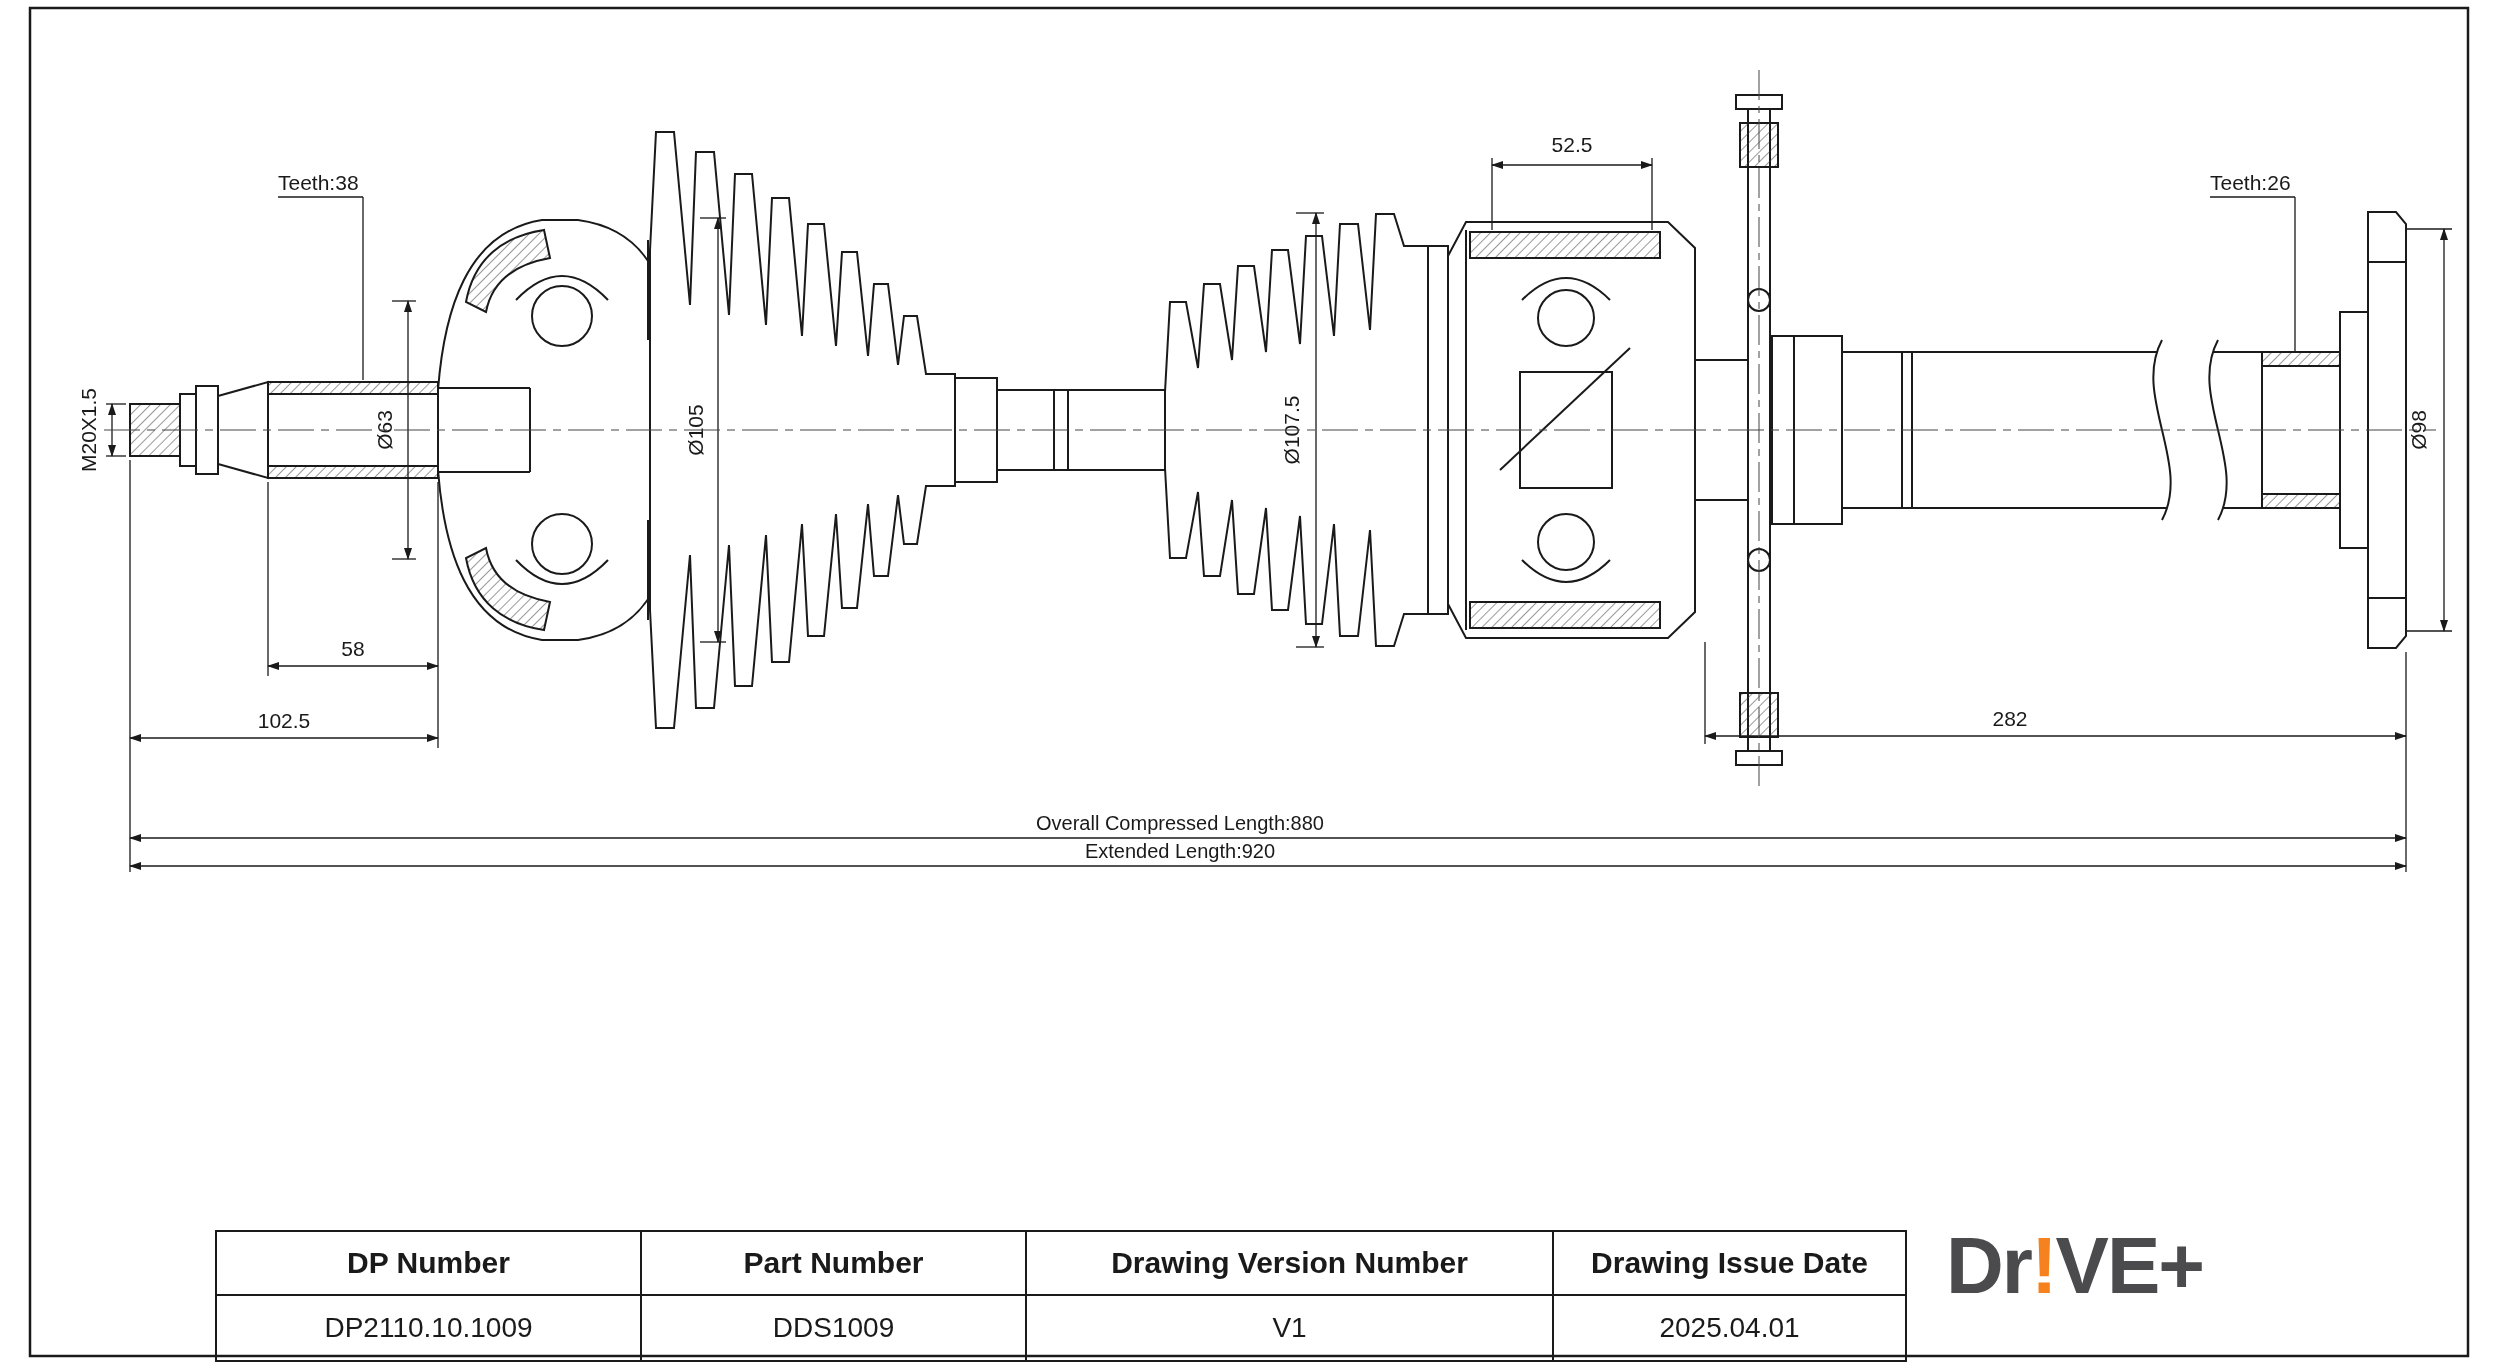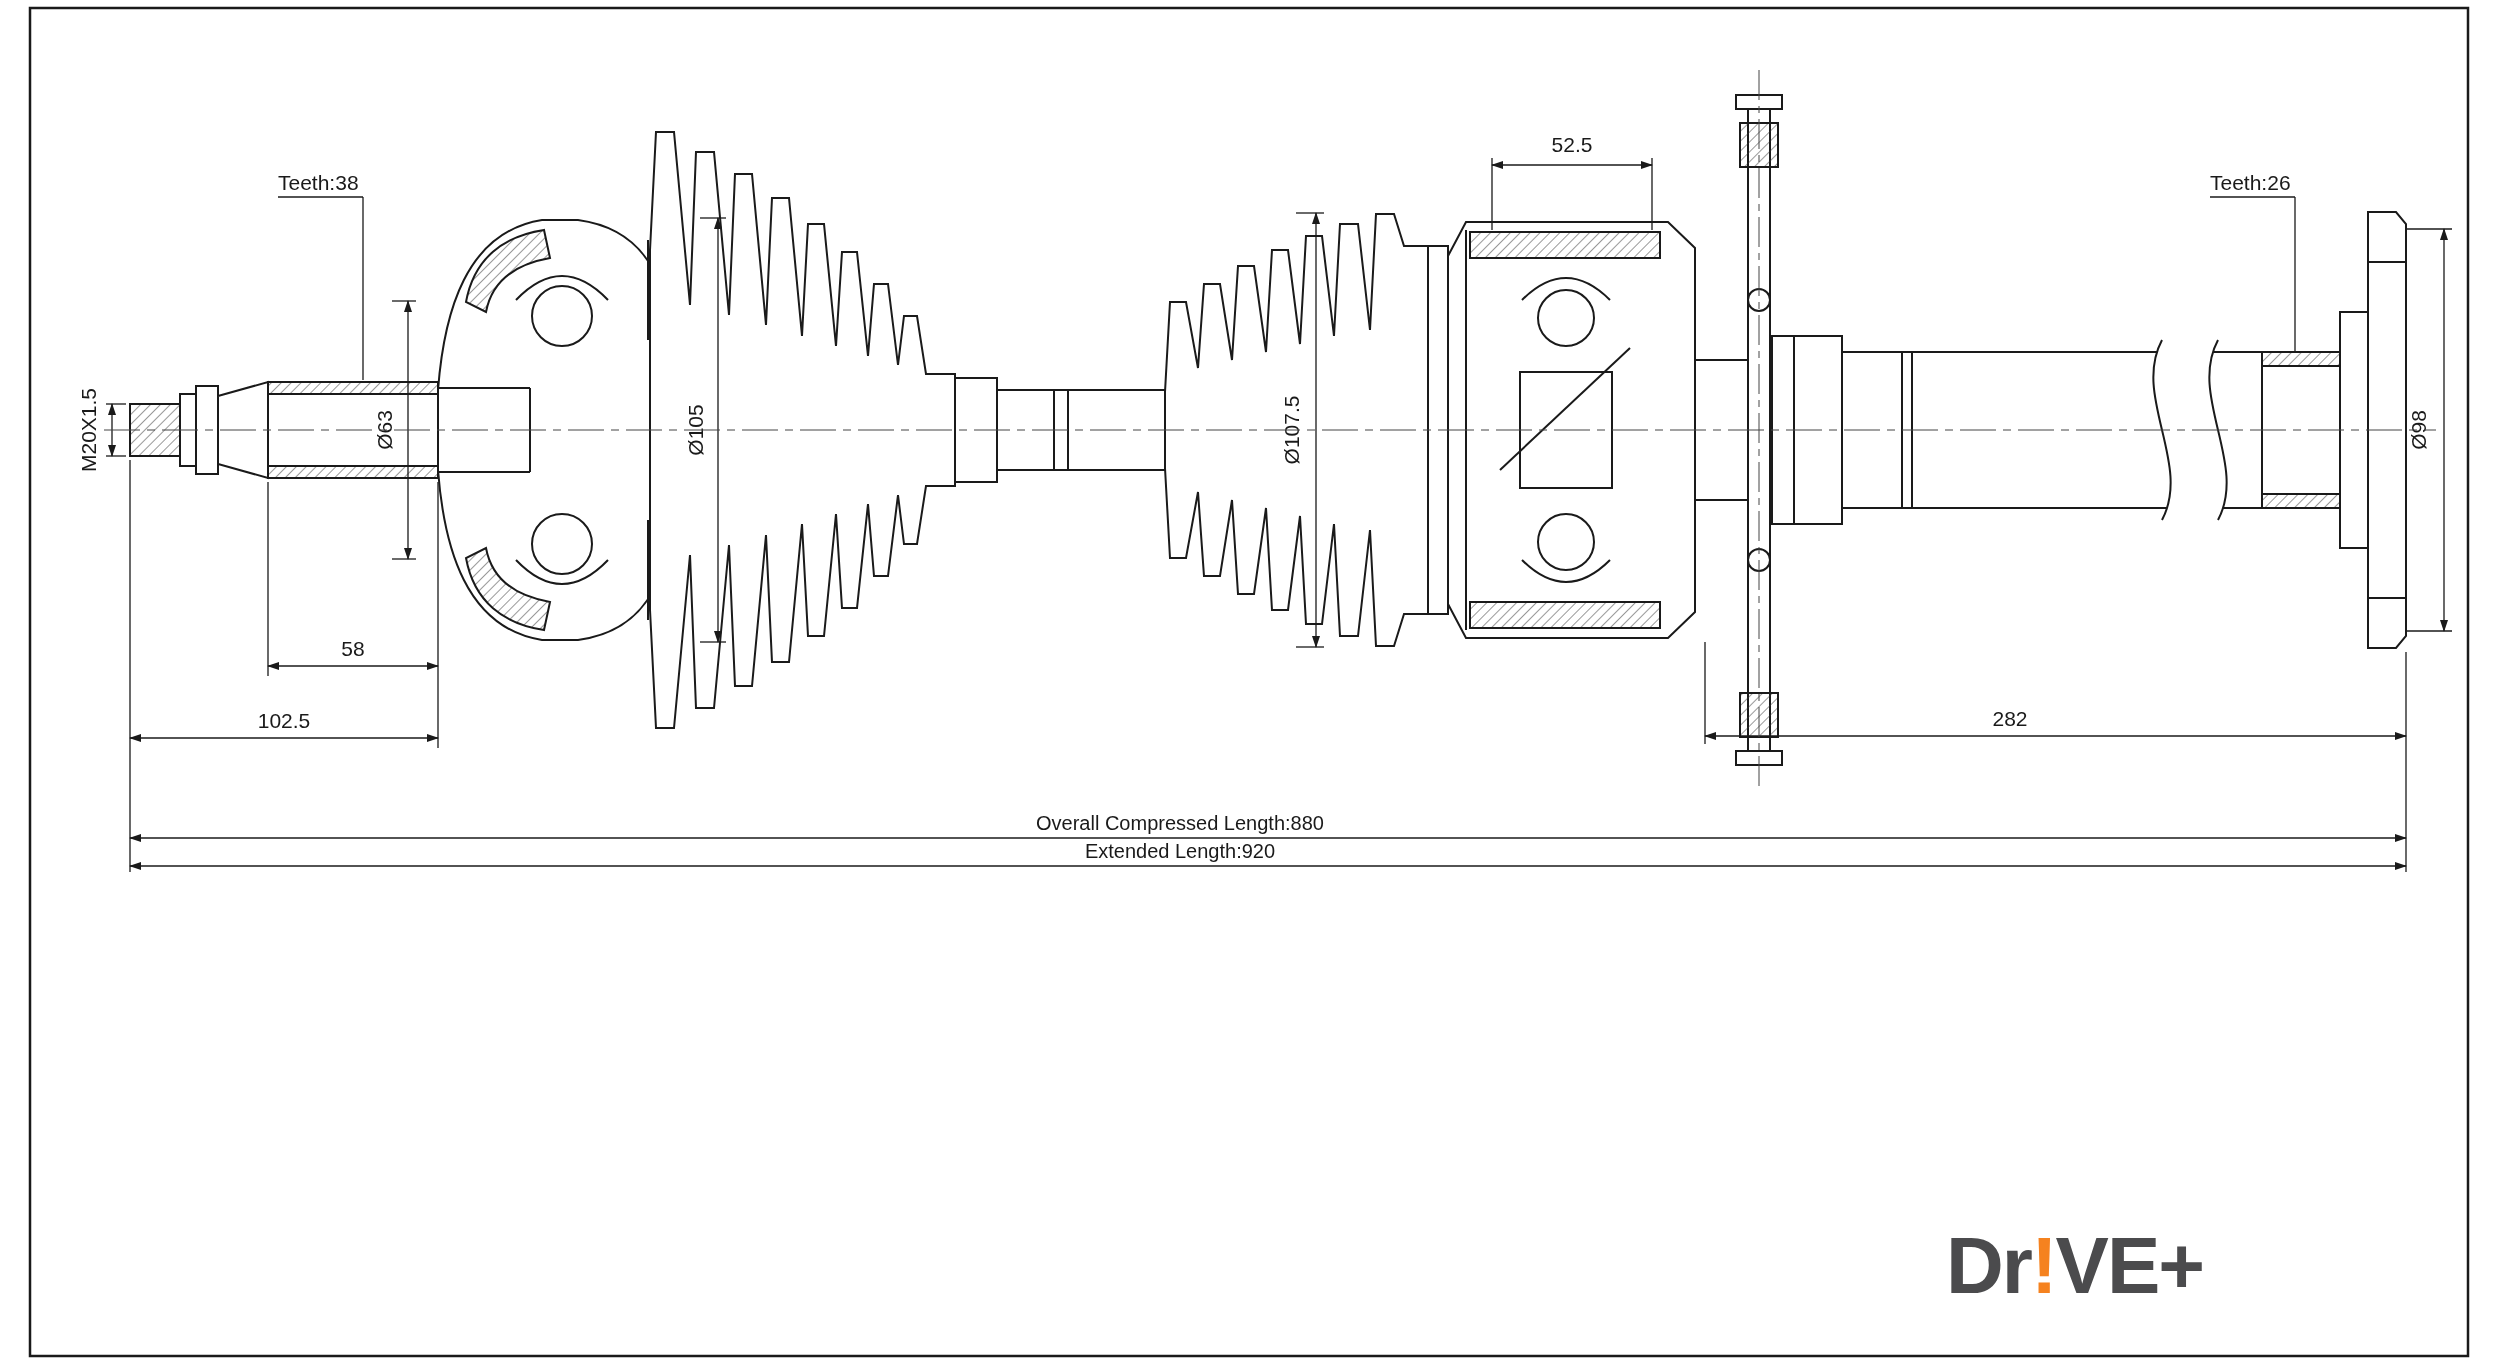--- a/index.html
+++ b/index.html
@@ -227,16 +227,28 @@
 </svg>
 
 <table class="title-block">
   <colgroup>
     <col style="width:425px">
       <col style="width:385px">
       <col style="width:527px">
       <col style="width:353px">
   </colgroup>
   <tbody>
+      <tr class="hdr">
+    <td>DP Number</td>
+    <td>Part Number</td>
+    <td>Drawing Version Number</td>
+    <td>Drawing Issue Date</td>
+  </tr>
+  <tr class="val">
+    <td>DP2110.10.1009</td>
+    <td>DDS1009</td>
+    <td>V1</td>
+    <td>2025.04.01</td>
+  </tr>
 </tbody>
   </table>
 
 <div class="logo"><span>Dr</span><span class="accent">!</span><span>VE+</span></div>
 
 </body></html>

